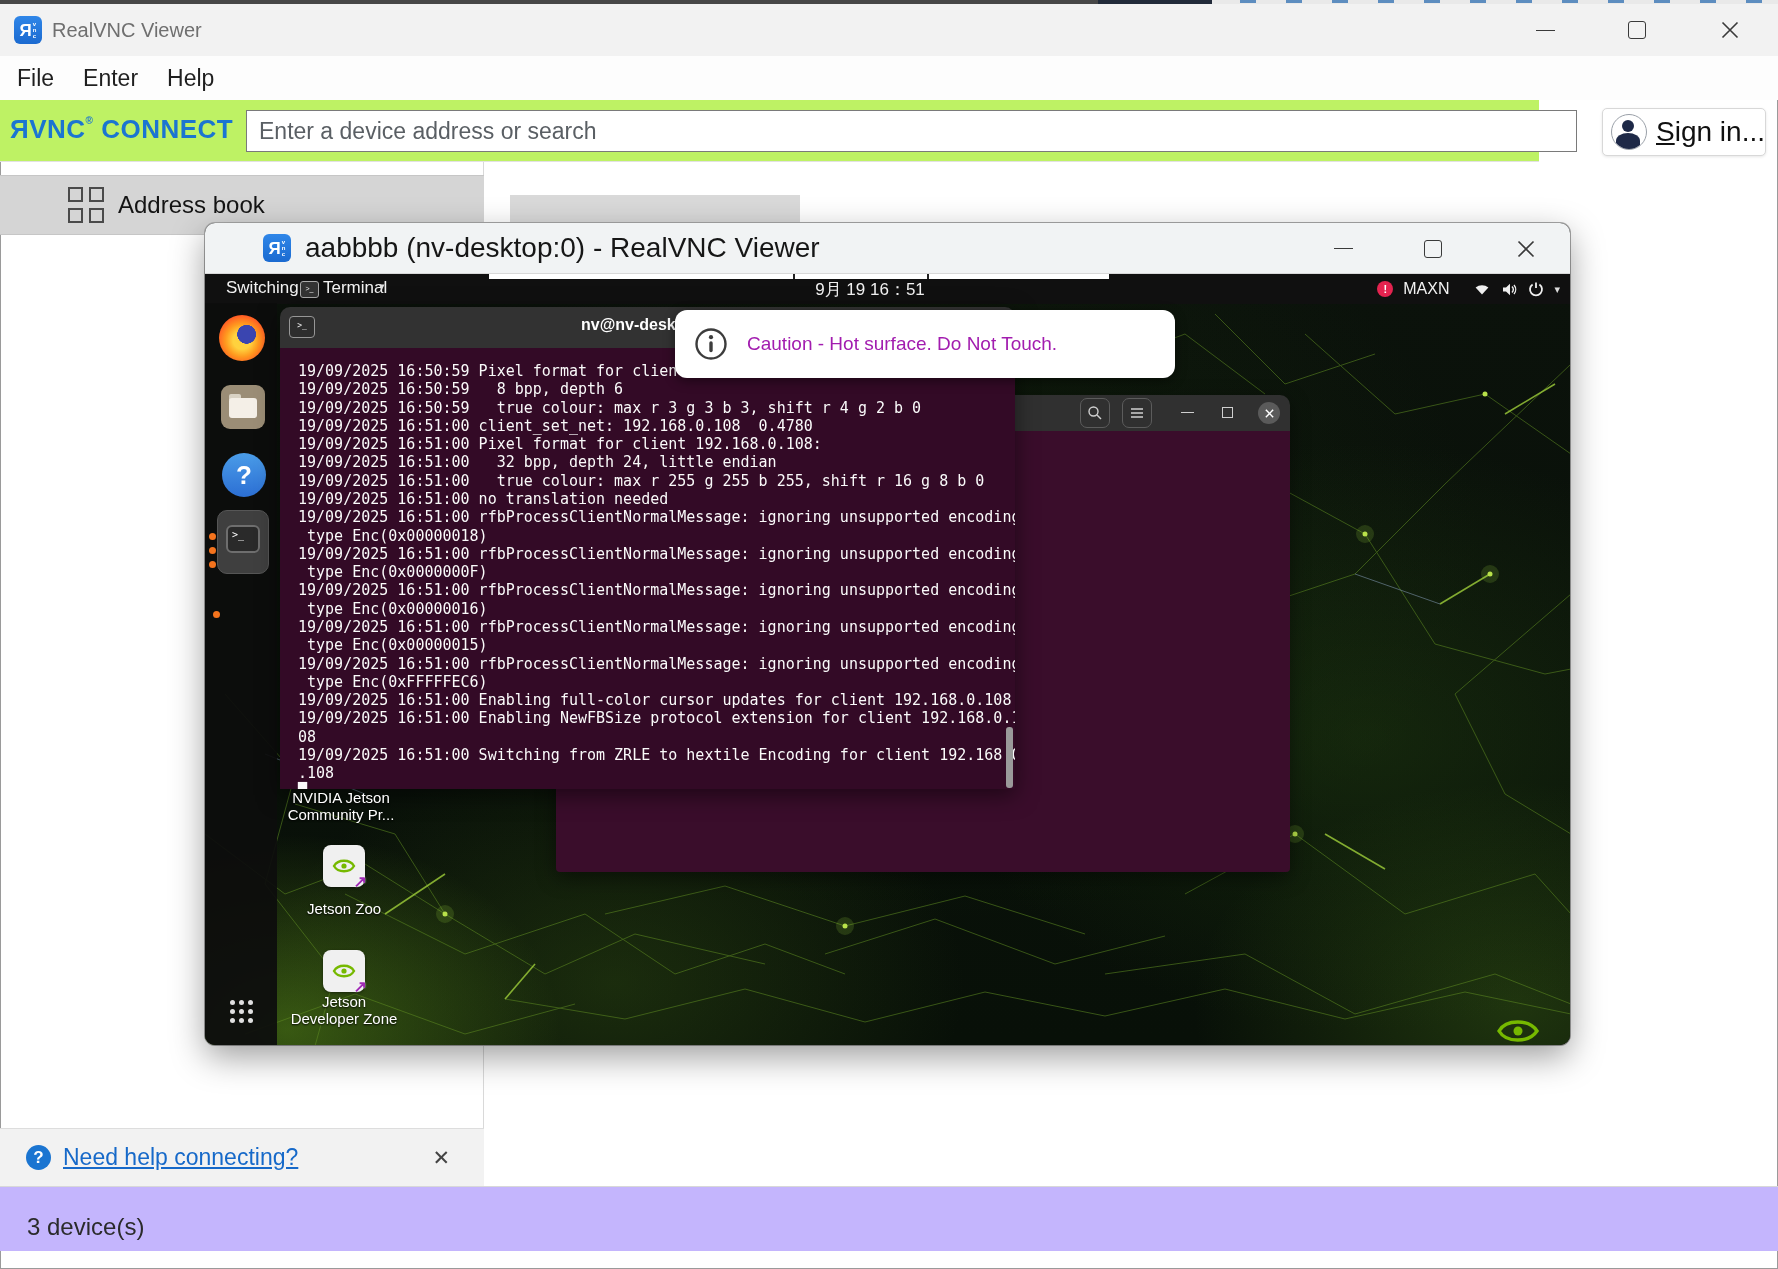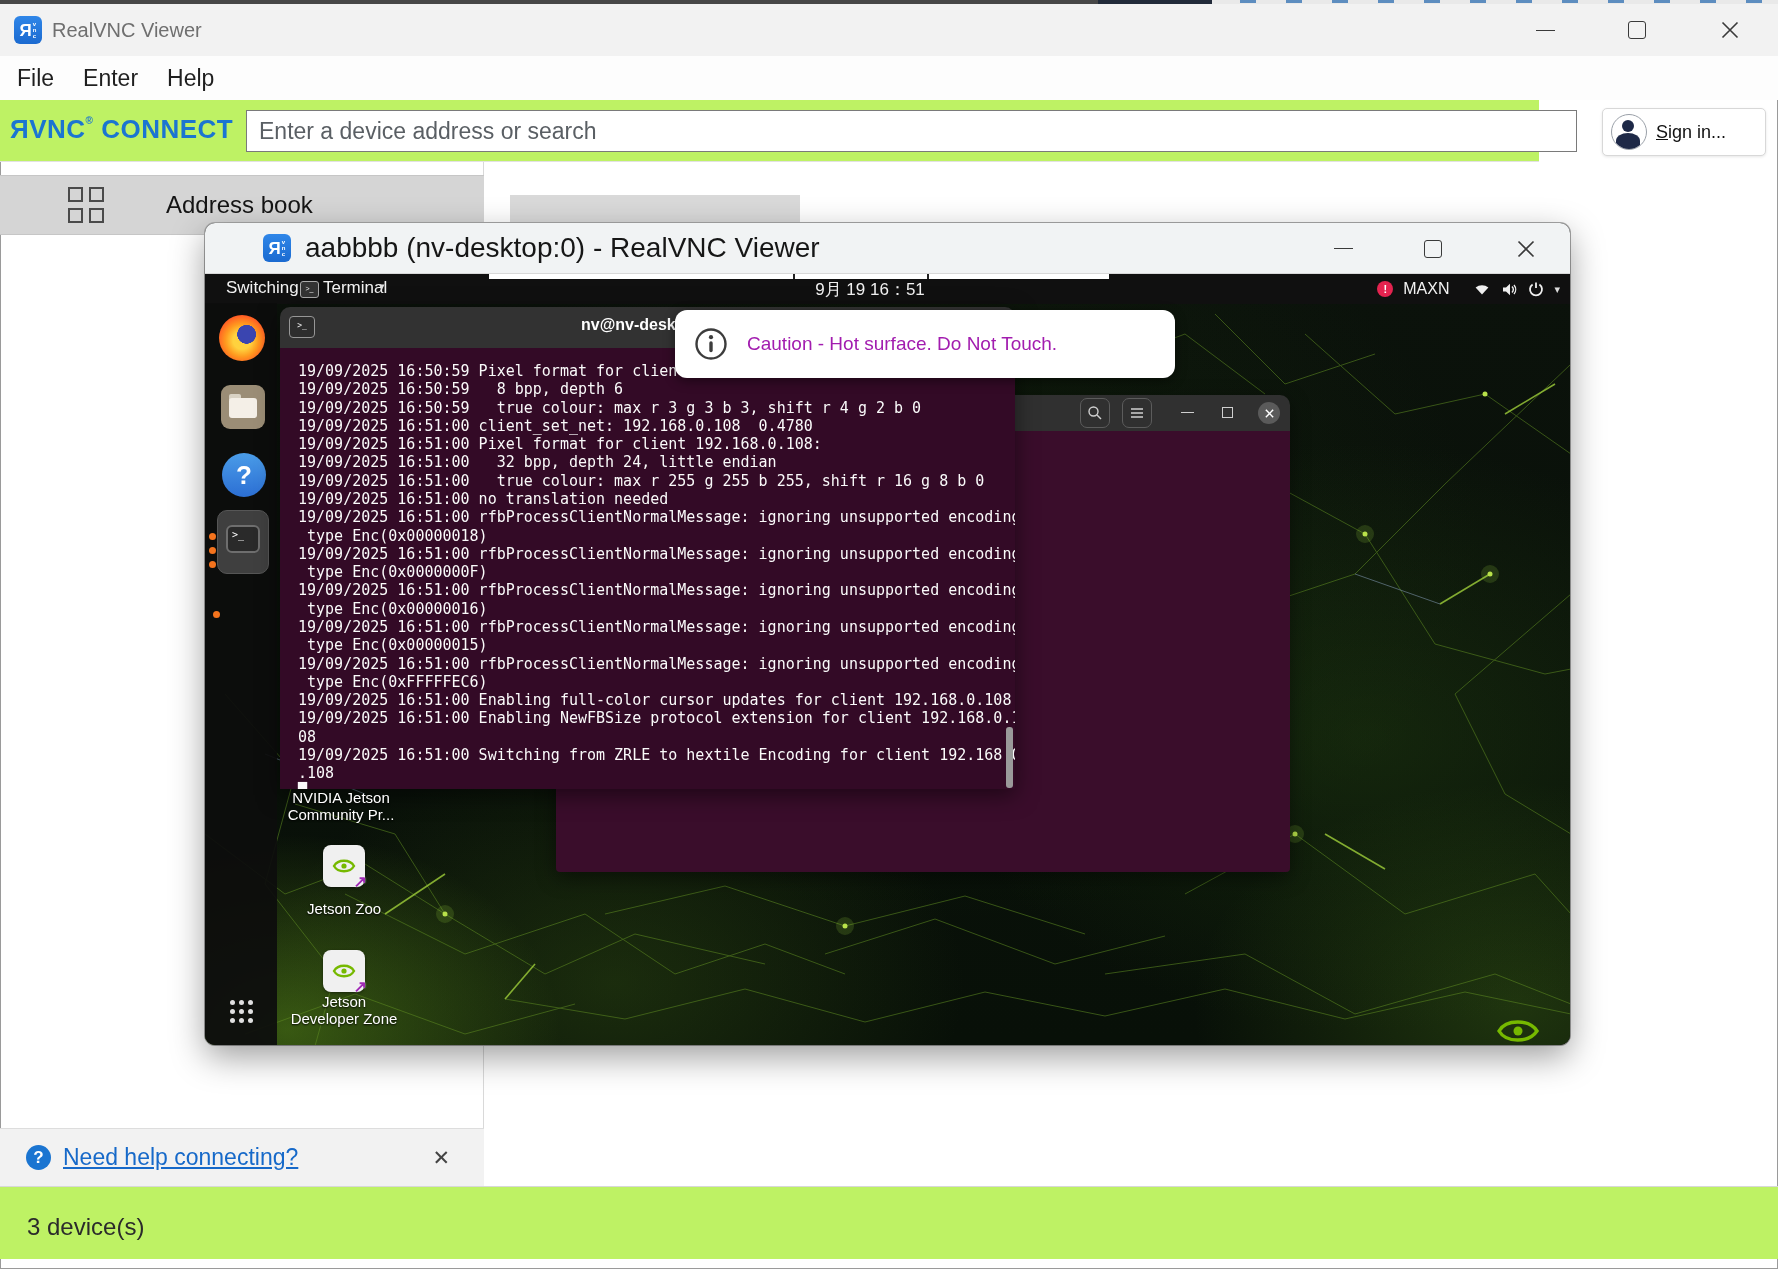--- a/index.html
+++ b/index.html
@@ -35,37 +35,37 @@
   .logo{left:10px;top:14px;font-weight:bold;color:#1b75d1;font-size:26px;letter-spacing:.5px;white-space:nowrap;}
   .logo .reg{font-size:10px;vertical-align:14px;}
   .search{left:246px;top:10px;width:1331px;height:42px;border:1px solid #7a7a7a;box-sizing:border-box;
     font-size:23px;padding:0 12px;color:#222;font-family:"Liberation Sans",sans-serif;background:#fff;outline:none;}
   .search::placeholder{color:#5a5f64;}
   .signin{left:1602px;top:8px;width:164px;height:48px;background:#fff;border:1px solid #d8d8d8;border-radius:5px;
     box-shadow:0 1px 3px rgba(0,0,0,.10);display:flex;align-items:center;gap:9px;padding-left:8px;box-sizing:border-box;}
   .avatar{width:34px;height:34px;border-radius:50%;background:#fff;border:1px solid #9aa0a8;overflow:hidden;position:relative;}
   .avatar .head{position:absolute;left:10px;top:5px;width:12px;height:12px;border-radius:50%;background:#1e2947;}
   .avatar .body{position:absolute;left:4px;top:18px;width:24px;height:16px;border-radius:50% 50% 0 0;background:#1e2947;}
-  .signin-label{font-size:18px;color:#101010;}
+  .signin-label{font-size:28px;color:#101010;}
   .signin-label .u{text-decoration:underline;}
 
   
   .v-divider{left:483px;top:162px;width:1px;height:1024px;background:#d9d9d9;}
   .ab-row{left:0;top:175px;width:484px;height:60px;background:#d5d5d5;border-top:1px solid #c6c6c6;border-bottom:1px solid #c6c6c6;
-    box-sizing:border-box;display:flex;align-items:center;gap:48px;}
+    box-sizing:border-box;display:flex;align-items:center;}
   .grid-icon{margin-left:68px;display:grid;grid-template-columns:15px 15px;grid-auto-rows:15px;gap:6px;}
   .grid-icon div{border:2px solid #4a4a4a;box-sizing:border-box;background:transparent;}
   .ab-label{margin-left:14px;font-size:24px;color:#141414;}
   .help-row{left:0;top:1128px;width:484px;height:58px;background:#f2f2f2;border-top:1px solid #dddddd;box-sizing:border-box;
     display:flex;align-items:center;}
   .q-icon{margin-left:26px;width:25px;height:25px;border-radius:50%;background:#1b75d1;color:#fff;font-size:17px;font-weight:bold;
     display:flex;align-items:center;justify-content:center;}
   .help-link{margin-left:12px;font-size:23px;color:#1669c9;text-decoration:underline;}
   .help-close{margin-left:auto;margin-right:34px;color:#444;font-size:21px;}
-  .status-bar{left:0;top:1186px;width:1778px;height:73px;background:#bef264;border-top:1px solid #d8d8d8;box-sizing:border-box;}
+  .status-bar{left:0;top:1186px;width:1778px;height:65px;background:#c4b5fd;border-top:1px solid #d8d8d8;box-sizing:border-box;}
   .status-text{left:27px;top:26px;font-size:24px;color:#2b2b2b;}
   .device-tile{left:510px;top:195px;width:290px;height:40px;background:#d9d9d9;}
 
   
   .inner{left:205px;top:223px;width:1365px;height:822px;border-radius:10px;overflow:hidden;
     box-shadow:0 12px 34px rgba(0,0,0,.38),0 0 0 1px #a8a8a8;background:#000;}
   .i-titlebar{position:absolute;left:0;top:0;width:100%;height:51px;background:#f1f3f4;border-bottom:1px solid #d8d8d8;box-sizing:border-box;}
   .i-title{left:100px;top:0;font-size:28px;color:#161616;line-height:50px;white-space:nowrap;}
   .i-btn{top:0;height:51px;}
 

